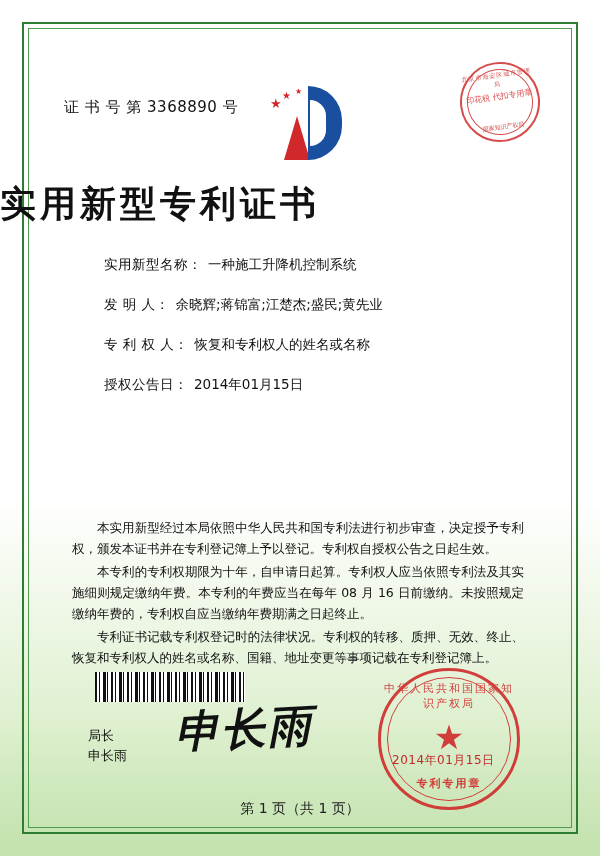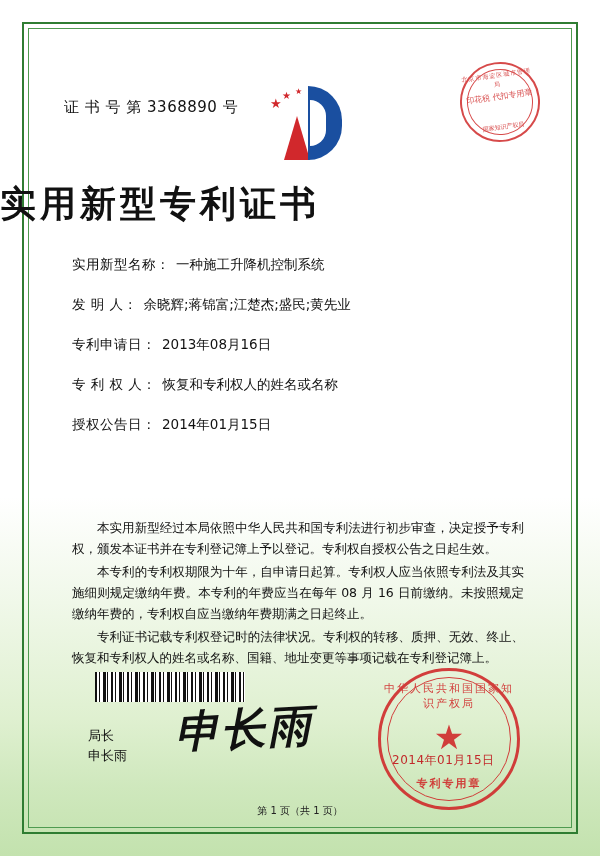--- a/index.html
+++ b/index.html
@@ -95,21 +95,21 @@
     font-family:"DejaVu Sans","Liberation Sans",sans-serif;
   }
 
   .fields{
     position:absolute;left:72px;top:255px;width:460px;
   }
   .field{
     font-size:13.5px;color:#111;margin-bottom:22px;line-height:18px;
     white-space:nowrap;
   }
-  .field .lab{display:inline-block;letter-spacing:.5px;}
+  .field .lab{display:inline-block;letter-spacing:.5px;margin-left:32px;}
   .field .val{margin-left:6px;}
 
   .body-text{
     position:absolute;left:72px;top:516px;width:452px;
     font-size:12.5px;color:#111;line-height:21px;text-align:justify;
   }
   .body-text p{margin:1px 0 2px 0;text-indent:25px;}
 
   
   .barcode{
@@ -156,21 +156,21 @@
     position:absolute;left:48px;top:46px;width:40px;height:40px;
     color:#d02b2b;font-size:34px;line-height:40px;text-align:center;
   }
   .seal-date{
     position:absolute;left:392px;top:752px;
     font-size:12px;color:#c2282a;letter-spacing:.5px;
   }
 
   .footer{
     position:absolute;left:0;bottom:38px;width:600px;text-align:center;
-    font-size:10px;color:#222;
+    font-size:14px;color:#222;
   }
 </style>
 </head>
 <body>
 
 <div class="page">
 
   <div class="border-outer"></div>
   <div class="border-inner"></div>
   <div class="corner tl"></div>
@@ -199,23 +199,20 @@
   <div class="title">实用新型专利证书</div>
 
   <div class="fields">
     <div class="field">
       <span class="lab">实用新型名称：</span><span class="val">一种施工升降机控制系统</span>
     </div>
     <div class="field">
       <span class="lab">发 明 人：</span><span class="val">余晓辉;蒋锦富;江楚杰;盛民;黄先业</span>
     </div>
     <div class="field">
-      <span class="lab">专利申请日：</span><span class="val">2013年08月16日</span>
-    </div>
-    <div class="field">
       <span class="lab">专 利 权 人：</span><span class="val">恢复和专利权人的姓名或名称</span>
     </div>
     <div class="field">
       <span class="lab">授权公告日：</span><span class="val">2014年01月15日</span>
     </div>
   </div>
 
   <div class="body-text">
     <p>本实用新型经过本局依照中华人民共和国专利法进行初步审查，决定授予专利权，颁发本证书并在专利登记簿上予以登记。专利权自授权公告之日起生效。</p>
     <p>本专利的专利权期限为十年，自申请日起算。专利权人应当依照专利法及其实施细则规定缴纳年费。本专利的年费应当在每年 08 月 16 日前缴纳。未按照规定缴纳年费的，专利权自应当缴纳年费期满之日起终止。</p>

